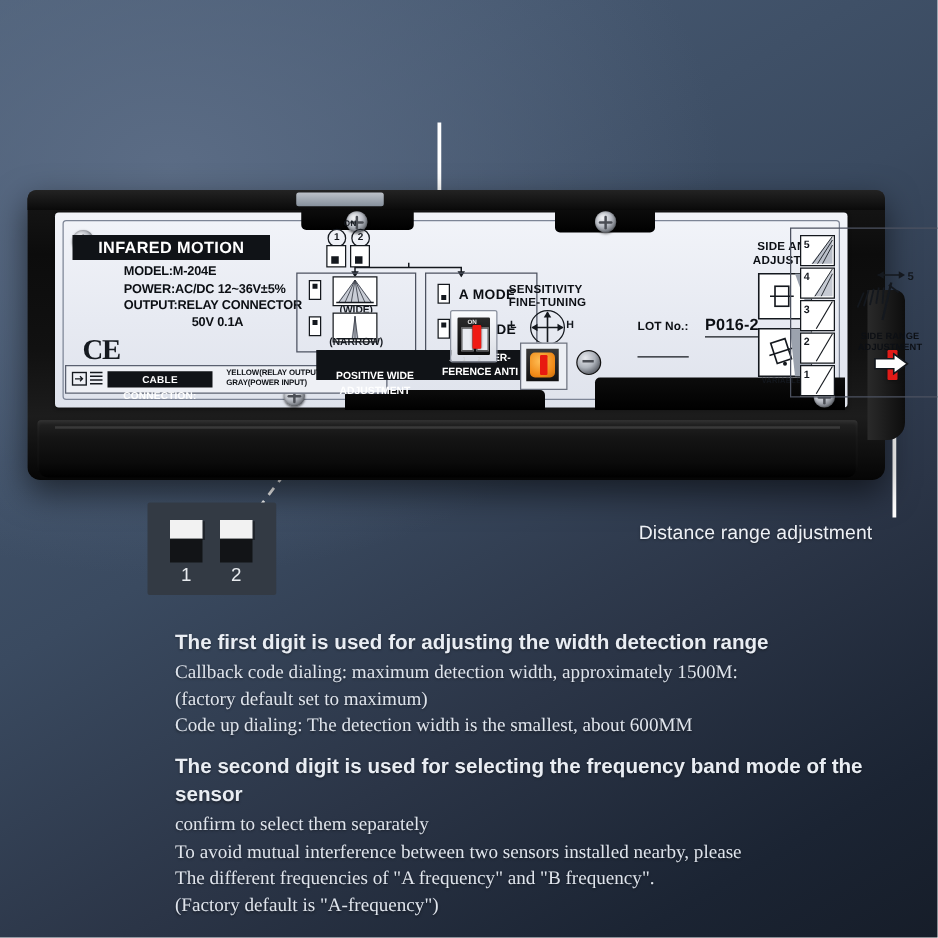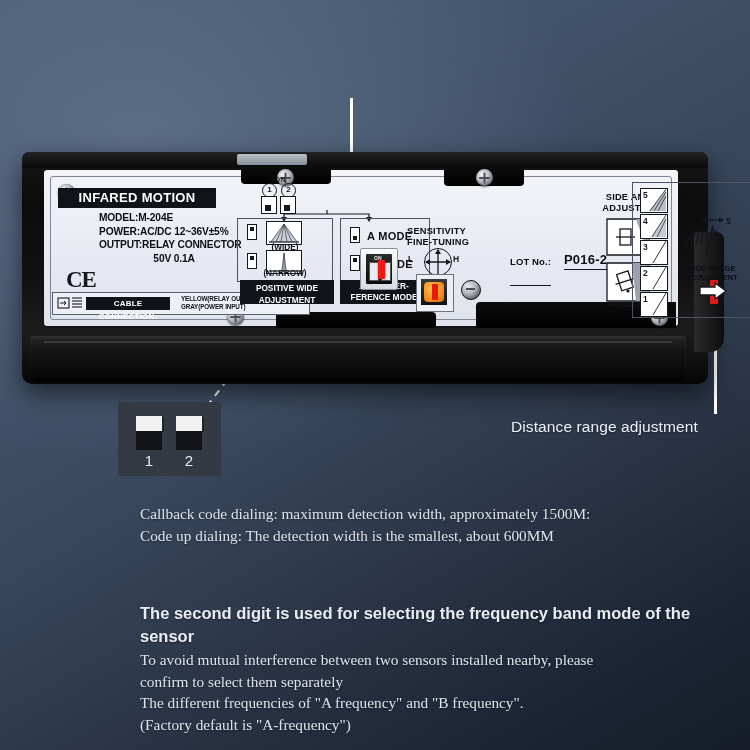--- a/index.html
+++ b/index.html
@@ -145,21 +145,21 @@
     color:#14181e;font-weight:bold;
   }
   .on-sw{
     position:absolute;top:18px;width:14px;height:16px;border:1.2px solid #14181e;background:#fff;
   }
   .on-sw i{position:absolute;left:3px;top:2px;width:6px;height:6px;background:#14181e;display:block;}
 
   
   .pw{position:absolute;left:193px;top:48px;width:94px;height:86px;}
   .pw-top{position:absolute;left:0;top:0;width:94px;height:62px;border:1.4px solid #4c5260;}
-  .pw-lbl{position:absolute;left:3px;top:62px;width:94px;height:24px;font-size:8.3px;line-height:11.5px;padding-top:3px;box-sizing:border-box;}
+  .pw-lbl{position:absolute;left:16px;top:62px;width:94px;height:24px;font-size:8.3px;line-height:11.5px;padding-top:15px;box-sizing:border-box;}
   .mini-sw{position:absolute;width:8px;height:14px;border:1.1px solid #14181e;background:#fff;}
   .mini-sw i{position:absolute;left:1.6px;width:4px;height:4px;background:#14181e;display:block;}
   .wn-box{position:absolute;width:34px;height:22px;border:1.2px solid #14181e;background:#fff;overflow:hidden;}
   .cap{position:absolute;font-size:8.2px;font-weight:bold;color:#14181e;text-align:center;width:100%;}
 
   
   .ab{position:absolute;left:296px;top:48px;width:88px;height:86px;}
   .ab-top{position:absolute;left:0;top:0;width:88px;height:62px;border:1.4px solid #4c5260;}
   .ab-lbl{position:absolute;left:0;top:62px;width:88px;height:24px;font-size:8.3px;line-height:11px;padding-top:1px;box-sizing:border-box;}
   .ab-txt{position:absolute;font-size:11px;font-weight:bold;color:#0c0f14;letter-spacing:.3px;}
@@ -366,21 +366,21 @@
               <i style="top:8px;"></i>
             </div>
           <div class="ab-txt" style="left:26px;top:11px;">A   MODE</div>
           <div class="mini-sw" style="left:9px;top:36px;">
               <i style="top:2px;"></i>
             </div>
           <div class="ab-txt" style="left:26px;top:39px;">B   MODE</div>
         </div>
         <div class="blk ab-lbl">
           <div>ANTI INTER-</div>
-          <div>FERENCE MODE</div>
+          <div>FERENCE ANTI</div>
         </div>
       </div>
 
       <div class="dip-holder">
         <div class="dip-body">
           <div class="dip-on">ON</div>
           <div class="dip-slot" style="left:3px;"></div>
           <div class="dip-slot" style="left:15px;"></div>
           <div class="dip-red"></div>
           <div class="dip-num" style="left:4px;">1</div>
@@ -505,25 +505,27 @@
     </div>
     <div class="co-num" style="left:18px;">1</div>
     <div class="co-sw" style="left:58px;">
       <div class="up"></div>
       <div class="dn"></div>
     </div>
     <div class="co-num" style="left:58px;">2</div>
   </div>
 
   <div class="para" id="p1">
+    <div class="h">The first digit is used for adjusting the width detection range</div>
     <div class="l">Callback code dialing: maximum detection width, approximately 1500M:</div>
+    <div class="l">(factory default set to maximum)</div>
     <div class="l">Code up dialing: The detection width is the smallest, about 600MM</div>
   </div>
 
   <div class="para" id="p2">
     <div class="h">The second digit is used for selecting the frequency band mode of the sensor</div>
+    <div class="l">confirm to select them separately</div>
     <div class="l">To avoid mutual interference between two sensors installed nearby, please</div>
-    <div class="l">confirm to select them separately</div>
     <div class="l">The different frequencies of "A frequency" and "B frequency".</div>
     <div class="l"> (Factory default is "A-frequency")</div>
   </div>
 
 </div>
 
 </body></html>

